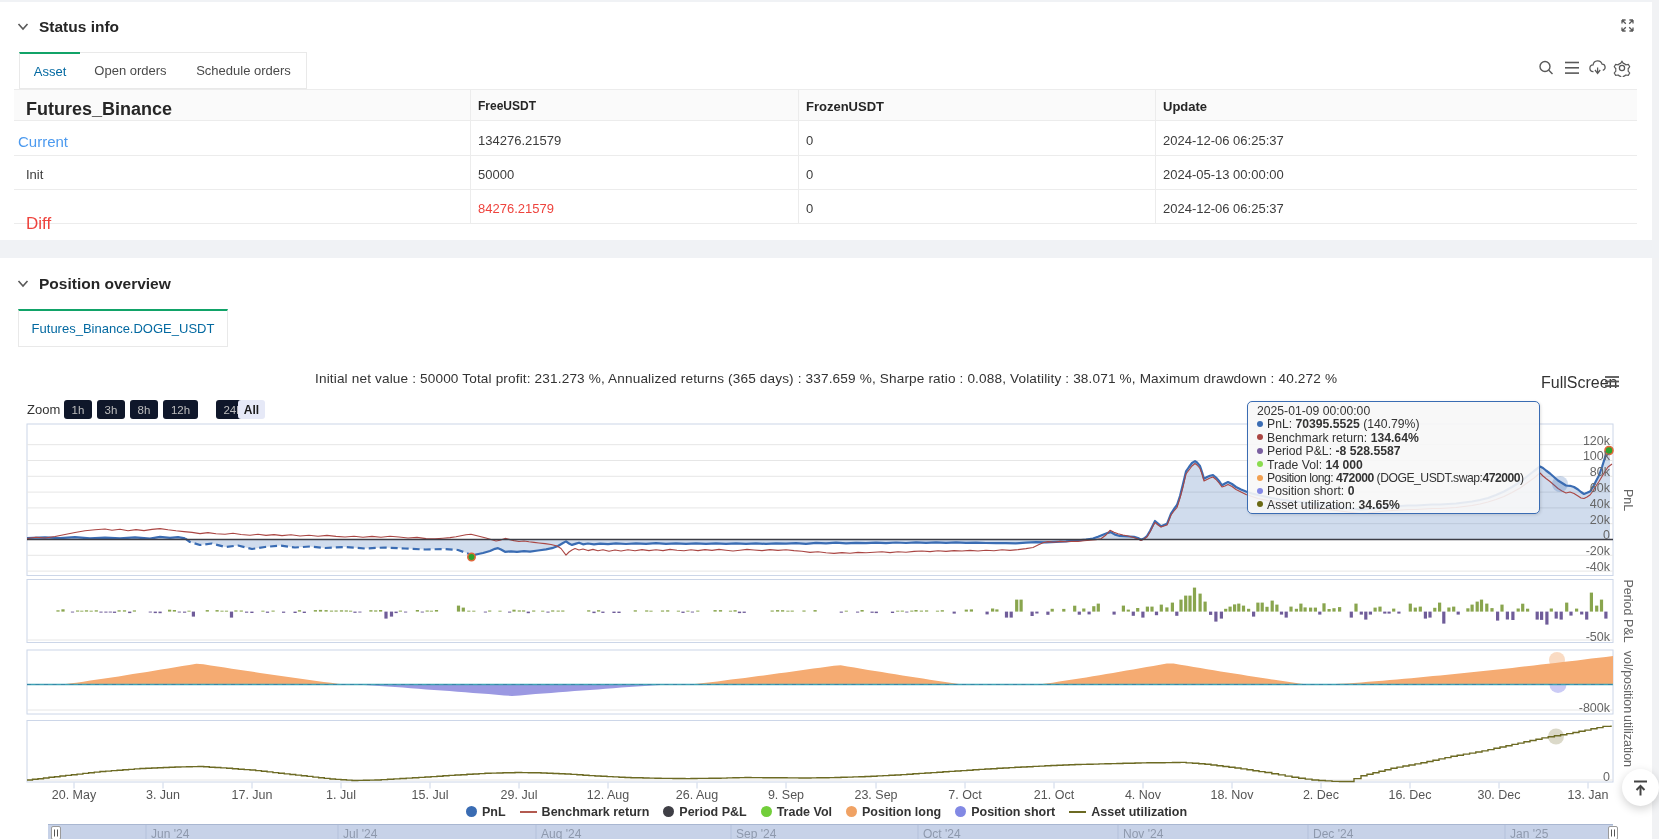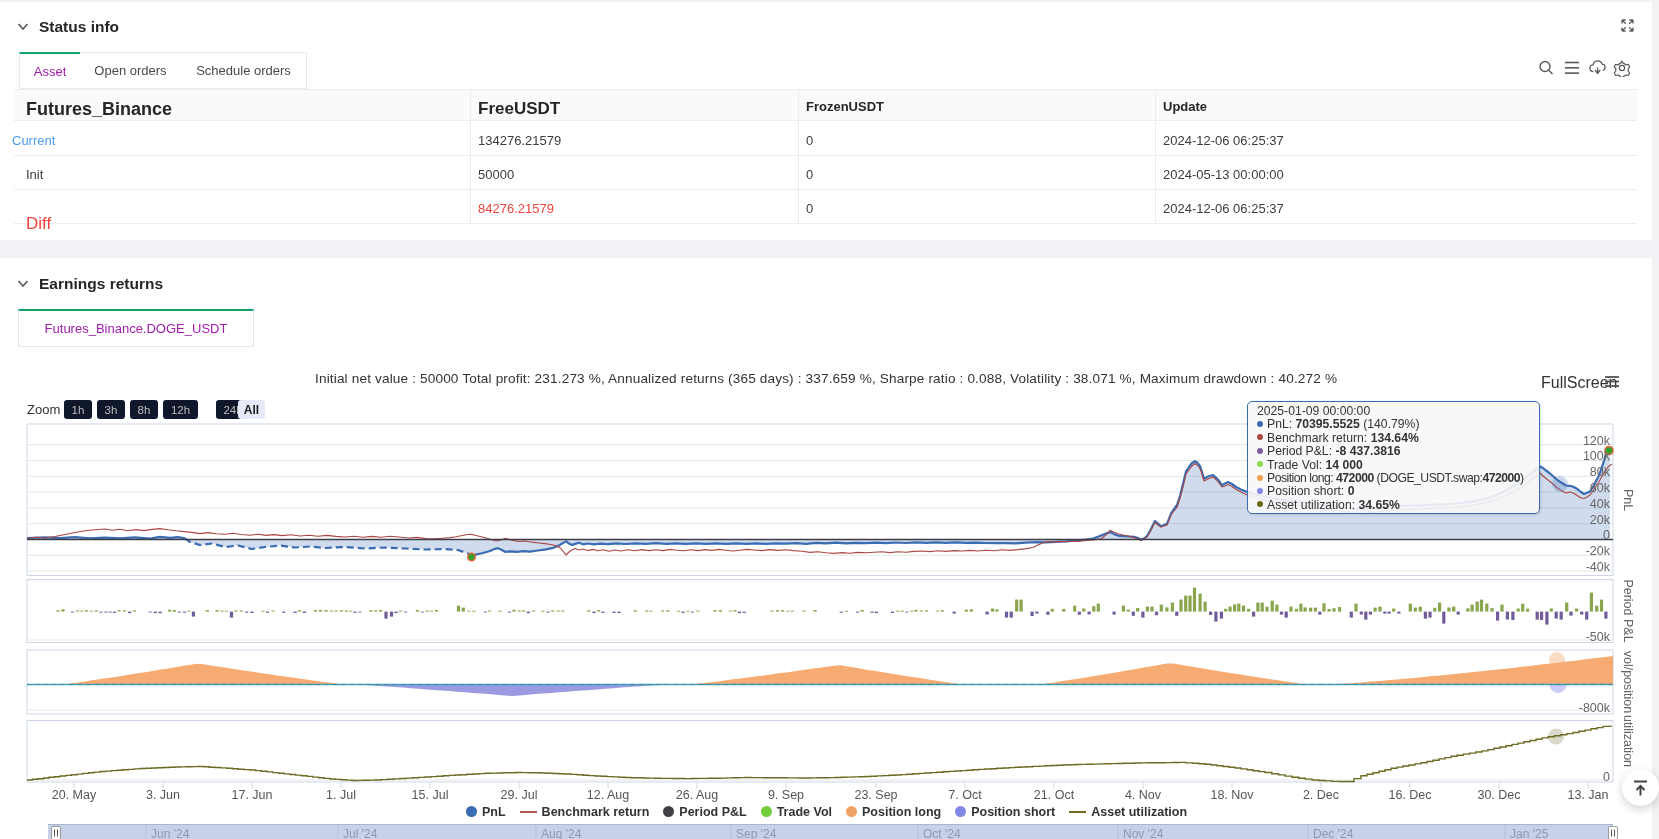--- a/index.html
+++ b/index.html
@@ -1,18 +1,18 @@
 <!DOCTYPE html>
 <html><head><meta charset="utf-8"><style>
 *{margin:0;padding:0;box-sizing:border-box}
 html,body{width:1659px;height:839px;overflow:hidden;background:#fff;
 font-family:"Liberation Sans",sans-serif;position:relative;color:#333}
 .abs{position:absolute}
 .tabbox{position:absolute;border:1px solid #e9e9e9;background:#fff;display:flex;align-items:center;justify-content:center;font-size:13px;color:#4a4a4a}
-.tabbox.active{border-top:2px solid #11a368;color:#a21caf}
+.tabbox.active{border-top:2px solid #11a368;color:#0369a1}
 .zbtn{position:absolute;height:19px;border-radius:3px;background:#0f172a;color:#bdbdbd;font-size:11.5px;display:flex;align-items:center;justify-content:center}
 .tt-dot{display:inline-block;width:6px;height:6px;border-radius:50%;margin-right:4px;vertical-align:1.5px}
 </style></head><body>
 
 <div class="abs" style="left:0;top:0;width:1659px;height:2px;background:#f0f2f5"></div>
 <div class="abs" style="left:1652px;top:0;width:7px;height:839px;background:#f1f2f4;z-index:0"></div>
 <svg class="abs" style="left:17px;top:22px" width="12" height="10">
     <path d="M1.5,2 L6,7 L10.5,2" fill="none" stroke="#595959" stroke-width="1.6"></path>
   </svg>
 <div class="abs" style="left:39px;top:18px;font-size:15.5px;font-weight:bold;color:#262626">Status info</div>
@@ -40,41 +40,41 @@
     </g>
 </svg>
 <div class="abs" style="left:14px;top:88.5px;width:1623px;height:32.5px;background:#fafafa;border-top:1px solid #ececec;border-bottom:1px solid #ececec"></div>
 <div class="abs" style="left:14px;top:155px;width:1623px;height:1px;background:#ececec"></div>
 <div class="abs" style="left:14px;top:189px;width:1623px;height:1px;background:#ececec"></div>
 <div class="abs" style="left:14px;top:223px;width:1623px;height:1px;background:#ececec"></div>
 <div class="abs" style="left:470px;top:88.5px;width:1px;height:134.5px;background:#ececec"></div>
 <div class="abs" style="left:798px;top:88.5px;width:1px;height:134.5px;background:#ececec"></div>
 <div class="abs" style="left:1155px;top:88.5px;width:1px;height:134.5px;background:#ececec"></div>
 <div class="abs" style="left:26px;top:99px;font-size:18px;font-weight:bold;color:#262626">Futures_Binance</div>
-<div class="abs" style="left:478px;top:99px;font-size:17px;font-weight:bold;color:#262626">FreeUSDT</div>
+<div class="abs" style="left:478px;top:99px;font-size:12px;font-weight:bold;color:#262626">FreeUSDT</div>
 <div class="abs" style="left:806px;top:99px;font-size:13px;font-weight:bold;color:#262626">FrozenUSDT</div>
 <div class="abs" style="left:1163px;top:99px;font-size:13px;font-weight:bold;color:#262626">Update</div>
-<div class="abs" style="left:12px;top:133px;font-size:13px;color:#4c9aef">Current</div>
+<div class="abs" style="left:18px;top:133px;font-size:15px;color:#4c9aef">Current</div>
 <div class="abs" style="left:478px;top:133px;font-size:13px;color:#3c3c3c">134276.21579</div>
 <div class="abs" style="left:806px;top:133px;font-size:13px;color:#3c3c3c">0</div>
 <div class="abs" style="left:1163px;top:133px;font-size:13px;color:#3c3c3c">2024-12-06 06:25:37</div>
 <div class="abs" style="left:26px;top:167px;font-size:13px;color:#3c3c3c">Init</div>
 <div class="abs" style="left:478px;top:167px;font-size:13px;color:#3c3c3c">50000</div>
 <div class="abs" style="left:806px;top:167px;font-size:13px;color:#3c3c3c">0</div>
 <div class="abs" style="left:1163px;top:167px;font-size:13px;color:#3c3c3c">2024-05-13 00:00:00</div>
 <div class="abs" style="left:26px;top:214px;font-size:17px;color:#ee443e">Diff</div>
 <div class="abs" style="left:478px;top:201px;font-size:13px;color:#ee443e">84276.21579</div>
 <div class="abs" style="left:806px;top:201px;font-size:13px;color:#3c3c3c">0</div>
 <div class="abs" style="left:1163px;top:201px;font-size:13px;color:#3c3c3c">2024-12-06 06:25:37</div>
 <div class="abs" style="left:0;top:240px;width:1659px;height:18px;background:#f0f2f5"></div>
 <svg class="abs" style="left:17px;top:279px" width="12" height="10">
     <path d="M1.5,2 L6,7 L10.5,2" fill="none" stroke="#595959" stroke-width="1.6"></path>
   </svg>
-<div class="abs" style="left:39px;top:275px;font-size:15.5px;font-weight:bold;color:#262626">Earnings returns</div>
-<div class="tabbox active" style="left:18px;top:309px;width:236px;height:38px">Futures_Binance.DOGE_USDT</div>
+<div class="abs" style="left:39px;top:275px;font-size:15.5px;font-weight:bold;color:#262626">Position overview</div>
+<div class="tabbox active" style="left:18px;top:309px;width:210px;height:38px">Futures_Binance.DOGE_USDT</div>
 <div class="abs" style="left:315px;top:371px;font-size:13.6px;letter-spacing:0.15px;color:#333">Initial net value : 50000 Total profit: 231.273 %, Annualized returns (365 days) : 337.659 %, Sharpe ratio : 0.088, Volatility : 38.071 %, Maximum drawdown : 40.272 %</div>
 <div class="abs" style="left:1541px;top:374px;font-size:16px;color:#333">FullScreen</div>
 <svg class="abs" style="left:1604px;top:375px" width="16" height="13" stroke="#555" stroke-width="1.8">
     <line x1="1" y1="2" x2="15" y2="2"></line>
     <line x1="1" y1="6.5" x2="15" y2="6.5"></line>
     <line x1="1" y1="11" x2="15" y2="11"></line>
   </svg>
 <div class="abs" style="left:27px;top:402px;font-size:13px;color:#333">Zoom</div>
 <div class="zbtn" style="left:64px;top:400px;width:28px">1h</div>
 <div class="zbtn" style="left:97px;top:400px;width:28px">3h</div>
@@ -440,21 +440,21 @@
 <line x1="1611.5" y1="829.5" x2="1611.5" y2="836.5" stroke="#555" stroke-width="1"></line>
 <line x1="1614.5" y1="829.5" x2="1614.5" y2="836.5" stroke="#555" stroke-width="1"></line>
   </svg>
 <div class="abs" style="left:466px;top:805px;font-size:12.5px;font-weight:bold;color:#333;white-space:nowrap;z-index:2"><span style="display:inline-block;width:11px;height:11px;border-radius:50%;background:#3a6cb3;margin-right:5px;vertical-align:-1px"></span>PnL<span style="display:inline-block;width:14px"></span><span style="display:inline-block;width:17px;height:2.5px;background:#b35a50;margin-right:5px;vertical-align:3px"></span>Benchmark return<span style="display:inline-block;width:14px"></span><span style="display:inline-block;width:11px;height:11px;border-radius:50%;background:#3f3f46;margin-right:5px;vertical-align:-1px"></span>Period P&amp;L<span style="display:inline-block;width:14px"></span><span style="display:inline-block;width:11px;height:11px;border-radius:50%;background:#72ce3a;margin-right:5px;vertical-align:-1px"></span>Trade Vol<span style="display:inline-block;width:14px"></span><span style="display:inline-block;width:11px;height:11px;border-radius:50%;background:#f0a264;margin-right:5px;vertical-align:-1px"></span>Position long<span style="display:inline-block;width:14px"></span><span style="display:inline-block;width:11px;height:11px;border-radius:50%;background:#8289e4;margin-right:5px;vertical-align:-1px"></span>Position short<span style="display:inline-block;width:14px"></span><span style="display:inline-block;width:17px;height:2.5px;background:#6c6a23;margin-right:5px;vertical-align:3px"></span>Asset utilization<span style="display:inline-block;width:14px"></span></div>
 <div class="abs" style="left:1247px;top:401px;width:293px;height:113px;z-index:5;
 border:1px solid #3a6cb3;border-radius:5px;background:rgba(247,247,247,0.9);
 padding:3px 9px;font-size:12.2px;color:#333;line-height:13.4px;white-space:nowrap;box-shadow:1px 1px 3px rgba(0,0,0,0.12)">
 <div>2025-01-09 00:00:00</div>
     <div><span class="tt-dot" style="background:#3a6cb3"></span>PnL: <b>70395.5525</b> (140.79%)</div>
     <div><span class="tt-dot" style="background:#AA4643"></span>Benchmark return: <b>134.64%</b></div>
-    <div><span class="tt-dot" style="background:#7a5fa0"></span>Period P&amp;L: <b>-8 437.3816</b></div>
+    <div><span class="tt-dot" style="background:#7a5fa0"></span>Period P&amp;L: <b>-8 528.5587</b></div>
     <div><span class="tt-dot" style="background:#8bdc4f"></span>Trade Vol: <b>14 000</b></div>
     <div style="letter-spacing:-0.5px"><span class="tt-dot" style="background:#f2a050"></span>Position long: <b>472000</b> (DOGE_USDT.swap:<b>472000</b>)</div>
     <div><span class="tt-dot" style="background:#8388e6"></span>Position short: <b>0</b></div>
     <div><span class="tt-dot" style="background:#6b6913"></span>Asset utilization: <b>34.65%</b></div>
   </div>
 <div class="abs" style="left:1622px;top:769px;width:37px;height:37px;border-radius:50%;background:#fff;
 box-shadow:0 3px 10px rgba(0,0,0,0.18);z-index:6"></div>
 <svg class="abs" style="left:1622px;top:769px;z-index:7" width="37" height="37" stroke="#444" stroke-width="2" fill="none">
 <line x1="12" y1="12.5" x2="25" y2="12.5"></line>
     <line x1="18.5" y1="17" x2="18.5" y2="26.5"></line>

